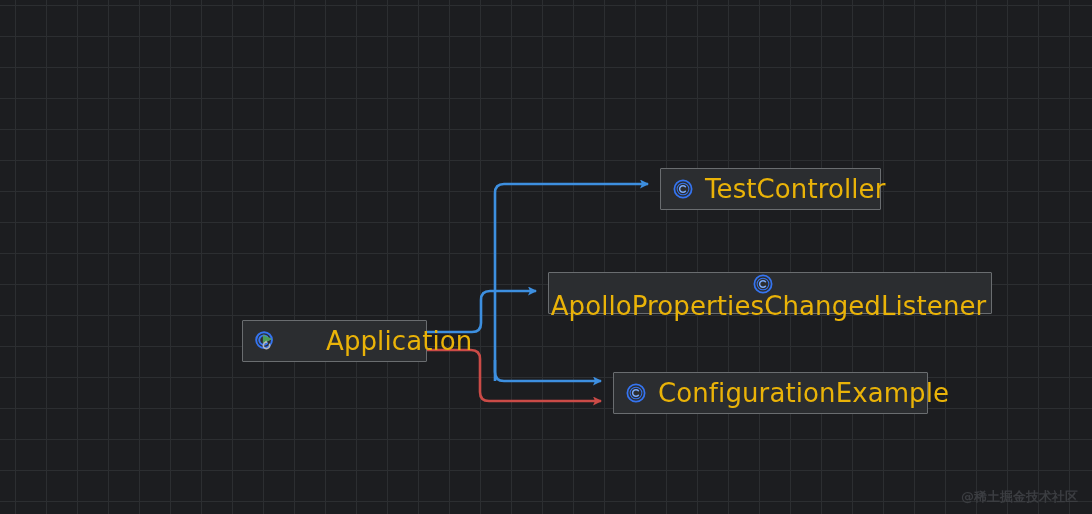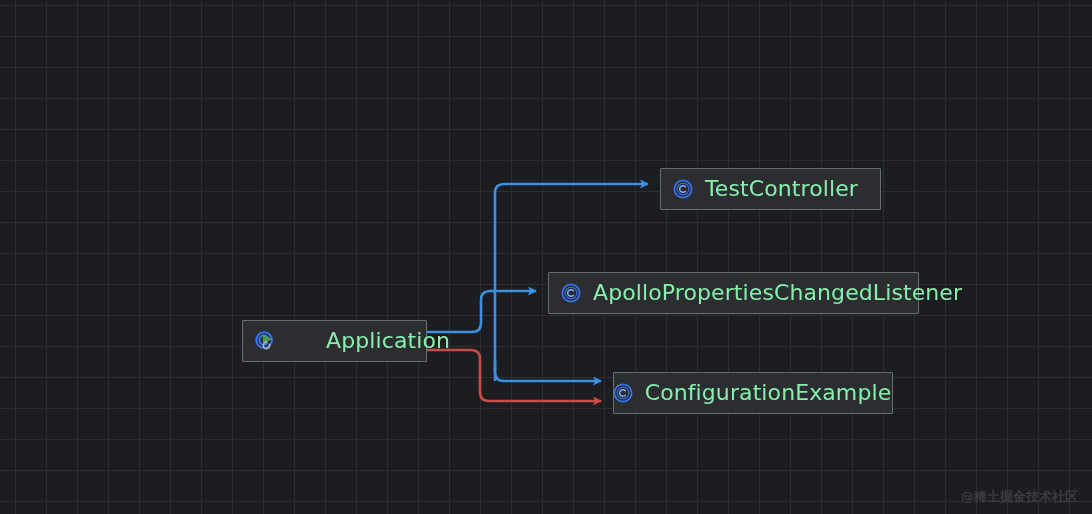--- a/index.html
+++ b/index.html
@@ -40,22 +40,22 @@
     border-radius: 1px;
   }
   .node .node-icon {
     flex: 0 0 auto;
     width: 22px;
     height: 22px;
     margin-right: 11px;
     display: block;
   }
   .node .node-label {
-    color: #86efac;
-    font-size: 22px;
+    color: #eab308;
+    font-size: 26px;
     line-height: 22px;
     white-space: nowrap;
     letter-spacing: 0.1px;
   }
   #watermark {
     position: absolute;
     right: 14px;
     bottom: 8px;
     color: #3b3d41;
     font-size: 13px;
@@ -102,30 +102,30 @@
 
   <div class="node" style="left:660px; top:168px; width:221px;">
     <svg class="node-icon" viewBox="0 0 24 24" xmlns="http://www.w3.org/2000/svg">
       <circle cx="12" cy="12" r="9.4" fill="none" stroke="#3574f0" stroke-width="1.9"></circle>
       <circle cx="12" cy="12" r="6.4" fill="none" stroke="#3574f0" stroke-width="1.1"></circle>
       <path d="M 14.6 9.6 A 3.6 3.6 0 1 0 14.6 14.4" fill="none" stroke="#7aa9f7" stroke-width="1.6" stroke-linecap="round"></path>
     </svg>
     <span class="node-label">TestController</span>
   </div>
 
-  <div class="node" style="left:548px; top:272px; width:371px;">
+  <div class="node" style="left:548px; top:272px; width:444px;flex-direction:column;">
     <svg class="node-icon" viewBox="0 0 24 24" xmlns="http://www.w3.org/2000/svg">
       <circle cx="12" cy="12" r="9.4" fill="none" stroke="#3574f0" stroke-width="1.9"></circle>
       <circle cx="12" cy="12" r="6.4" fill="none" stroke="#3574f0" stroke-width="1.1"></circle>
       <path d="M 14.6 9.6 A 3.6 3.6 0 1 0 14.6 14.4" fill="none" stroke="#7aa9f7" stroke-width="1.6" stroke-linecap="round"></path>
     </svg>
     <span class="node-label">ApolloPropertiesChangedListener</span>
   </div>
 
-  <div class="node" style="left:613px; top:372px; width:280px;justify-content:center;">
+  <div class="node" style="left:613px; top:372px; width:315px;">
     <svg class="node-icon" viewBox="0 0 24 24" xmlns="http://www.w3.org/2000/svg">
       <circle cx="12" cy="12" r="9.4" fill="none" stroke="#3574f0" stroke-width="1.9"></circle>
       <circle cx="12" cy="12" r="6.4" fill="none" stroke="#3574f0" stroke-width="1.1"></circle>
       <path d="M 14.6 9.6 A 3.6 3.6 0 1 0 14.6 14.4" fill="none" stroke="#7aa9f7" stroke-width="1.6" stroke-linecap="round"></path>
     </svg>
     <span class="node-label">ConfigurationExample</span>
   </div>
 
   <div id="watermark">@稀土掘金技术社区</div>
 

